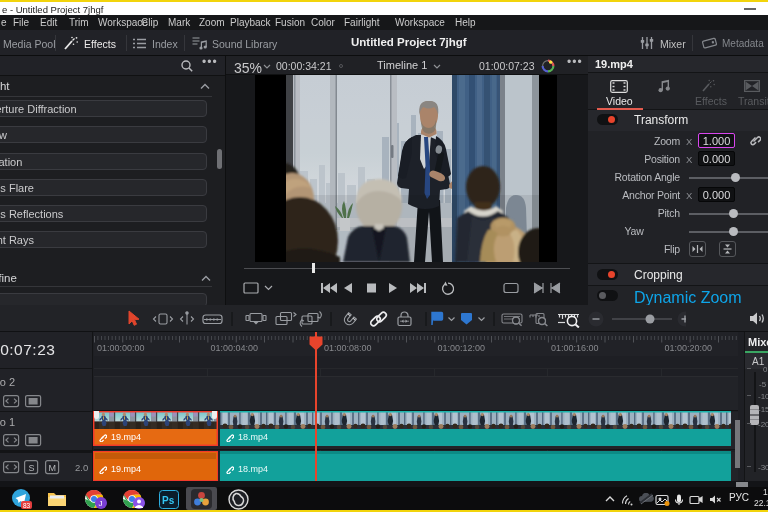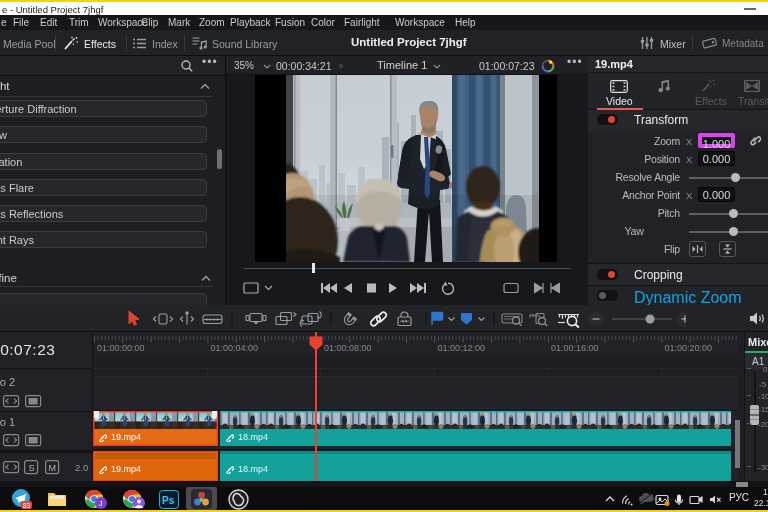--- a/index.html
+++ b/index.html
@@ -135,21 +135,21 @@
   <div class="abs" style="left:-29px;top:237px;width:236px;height:14px;background:#26272b;border:1px solid #3a3b40;border-radius:4px;"></div>
 
   <div class="abs" style="left:217px;top:93px;width:5px;height:20px;background:#6f7074;border-radius:2.5px;"></div>
 
   <div class="abs" style="left:225px;top:0;width:1px;height:249px;background:#0e0f10;"></div>
 </div>
 
 <div class="abs" style="left:226px;top:56px;width:362px;height:249px;background:#17181b;">
 
   <div class="abs" style="left:0;top:0;width:362px;height:19px;background:#202125;border-bottom:1px solid #101112;">
-    <div class="abs txt" style="left:8px;top:4px;color:#c9c9cb;font-size:10px;">35%</div>
+    <div class="abs txt" style="left:8px;top:4px;color:#c9c9cb;font-size:14px;">35%</div>
     <svg class="abs" style="left:37px;top:8px;" width="8" height="5" viewBox="0 0 8 5">
           <path d="M1 1 L4 4 L7 1" stroke="#909296" stroke-width="1.2" fill="none"></path>
         </svg>
     <div class="abs txt" style="left:50px;top:4px;color:#c9c9cb;font-size:10.5px;">00:00:34:21</div>
     <div class="abs" style="left:113px;top:8px;width:4px;height:4px;border:1px solid #55565a;border-radius:50%;"></div>
     <div class="abs txt" style="left:151px;top:3px;color:#d2d2d4;">Timeline 1</div>
     <svg class="abs" style="left:207px;top:8px;" width="8" height="5" viewBox="0 0 8 5">
           <path d="M1 1 L4 4 L7 1" stroke="#909296" stroke-width="1.2" fill="none"></path>
         </svg>
     <div class="abs txt" style="left:253px;top:4px;color:#c9c9cb;font-size:10.5px;">01:00:07:23</div>
@@ -365,31 +365,31 @@
 
   <div class="abs" style="left:0;top:54px;width:180px;height:21px;background:#26272c;padding-left:44px;">
     <div class="abs" style="left:9px;top:4px;width:21px;height:11px;background:#101113;border-radius:6px;">
       <div class="abs" style="left:11px;top:2px;width:7px;height:7px;background:#e8442c;border-radius:50%;"></div>
     </div>
     <div class="abs" style="left:46px;top:3px;color:#e9e9e9;font-size:12px;">Transform</div>
   </div>
   <div id="params">
         <div class="abs" style="left:0;top:79px;width:92px;height:16px;color:#babcc0;font-size:10.5px;letter-spacing:-0.2px;text-align:right;">Zoom</div>
         <div class="abs" style="left:98px;top:80px;color:#8a8c91;font-size:9.5px;">X</div>
-        <div class="abs" style="left:110px;top:77px;width:37px;height:15px;background:#101113;border:4px solid #d946ef;border-radius:2px;color:#dcdcde;font-size:11px;text-align:center;line-height:15px;">1.000</div>
+        <div class="abs" style="left:110px;top:77px;width:37px;height:15px;background:#101113;border:1px solid #d946ef;border-radius:2px;color:#dcdcde;font-size:11px;text-align:center;line-height:15px;">1.000</div>
         <svg class="abs" style="left:160px;top:78px" width="13" height="13" viewBox="0 0 13 13">
           <g stroke="#b9babd" stroke-width="1.5" fill="none">
             <path d="M5.5 7.5 L9.5 3.5 a1.8 1.8 0 0 1 2.6 2.6 l-2 2"></path>
             <path d="M7.5 5.5 L3.5 9.5 a1.8 1.8 0 0 0 2.6 2.6 l2 -2" transform="translate(0,-2)"></path>
           </g>
         </svg>
         <div class="abs" style="left:0;top:97px;width:92px;height:16px;color:#babcc0;font-size:10.5px;letter-spacing:-0.2px;text-align:right;">Position</div>
         <div class="abs" style="left:98px;top:98px;color:#8a8c91;font-size:9.5px;">X</div>
         <div class="abs" style="left:110px;top:95px;width:37px;height:15px;background:#101113;border:1px solid #060708;border-radius:2px;color:#dcdcde;font-size:11px;text-align:center;line-height:15px;">0.000</div>
-        <div class="abs" style="left:0;top:115px;width:92px;height:16px;color:#babcc0;font-size:10.5px;letter-spacing:-0.2px;text-align:right;">Resolve Angle</div>
+        <div class="abs" style="left:0;top:115px;width:92px;height:16px;color:#babcc0;font-size:10.5px;letter-spacing:-0.2px;text-align:right;">Rotation Angle</div>
         <div class="abs" style="left:101px;top:121px;width:79px;height:1.5px;background:#5c5e63;"></div>
         <div class="abs" style="left:142.82px;top:117px;width:9px;height:9px;background:#b9bbbf;border-radius:50%;"></div>
         <div class="abs" style="left:0;top:133px;width:92px;height:16px;color:#babcc0;font-size:10.5px;letter-spacing:-0.2px;text-align:right;">Anchor Point</div>
         <div class="abs" style="left:98px;top:134px;color:#8a8c91;font-size:9.5px;">X</div>
         <div class="abs" style="left:110px;top:131px;width:37px;height:15px;background:#101113;border:1px solid #060708;border-radius:2px;color:#dcdcde;font-size:11px;text-align:center;line-height:15px;">0.000</div>
         <div class="abs" style="left:0;top:151px;width:92px;height:16px;color:#babcc0;font-size:10.5px;letter-spacing:-0.2px;text-align:right;">Pitch</div>
         <div class="abs" style="left:101px;top:157px;width:79px;height:1.5px;background:#5c5e63;"></div>
         <div class="abs" style="left:141.24px;top:153px;width:9px;height:9px;background:#b9bbbf;border-radius:50%;"></div>
         <div class="abs" style="left:0;top:169px;width:92px;height:16px;color:#babcc0;font-size:10.5px;letter-spacing:-0.2px;text-align:center;">Yaw</div>
         <div class="abs" style="left:101px;top:175px;width:79px;height:1.5px;background:#5c5e63;"></div>

